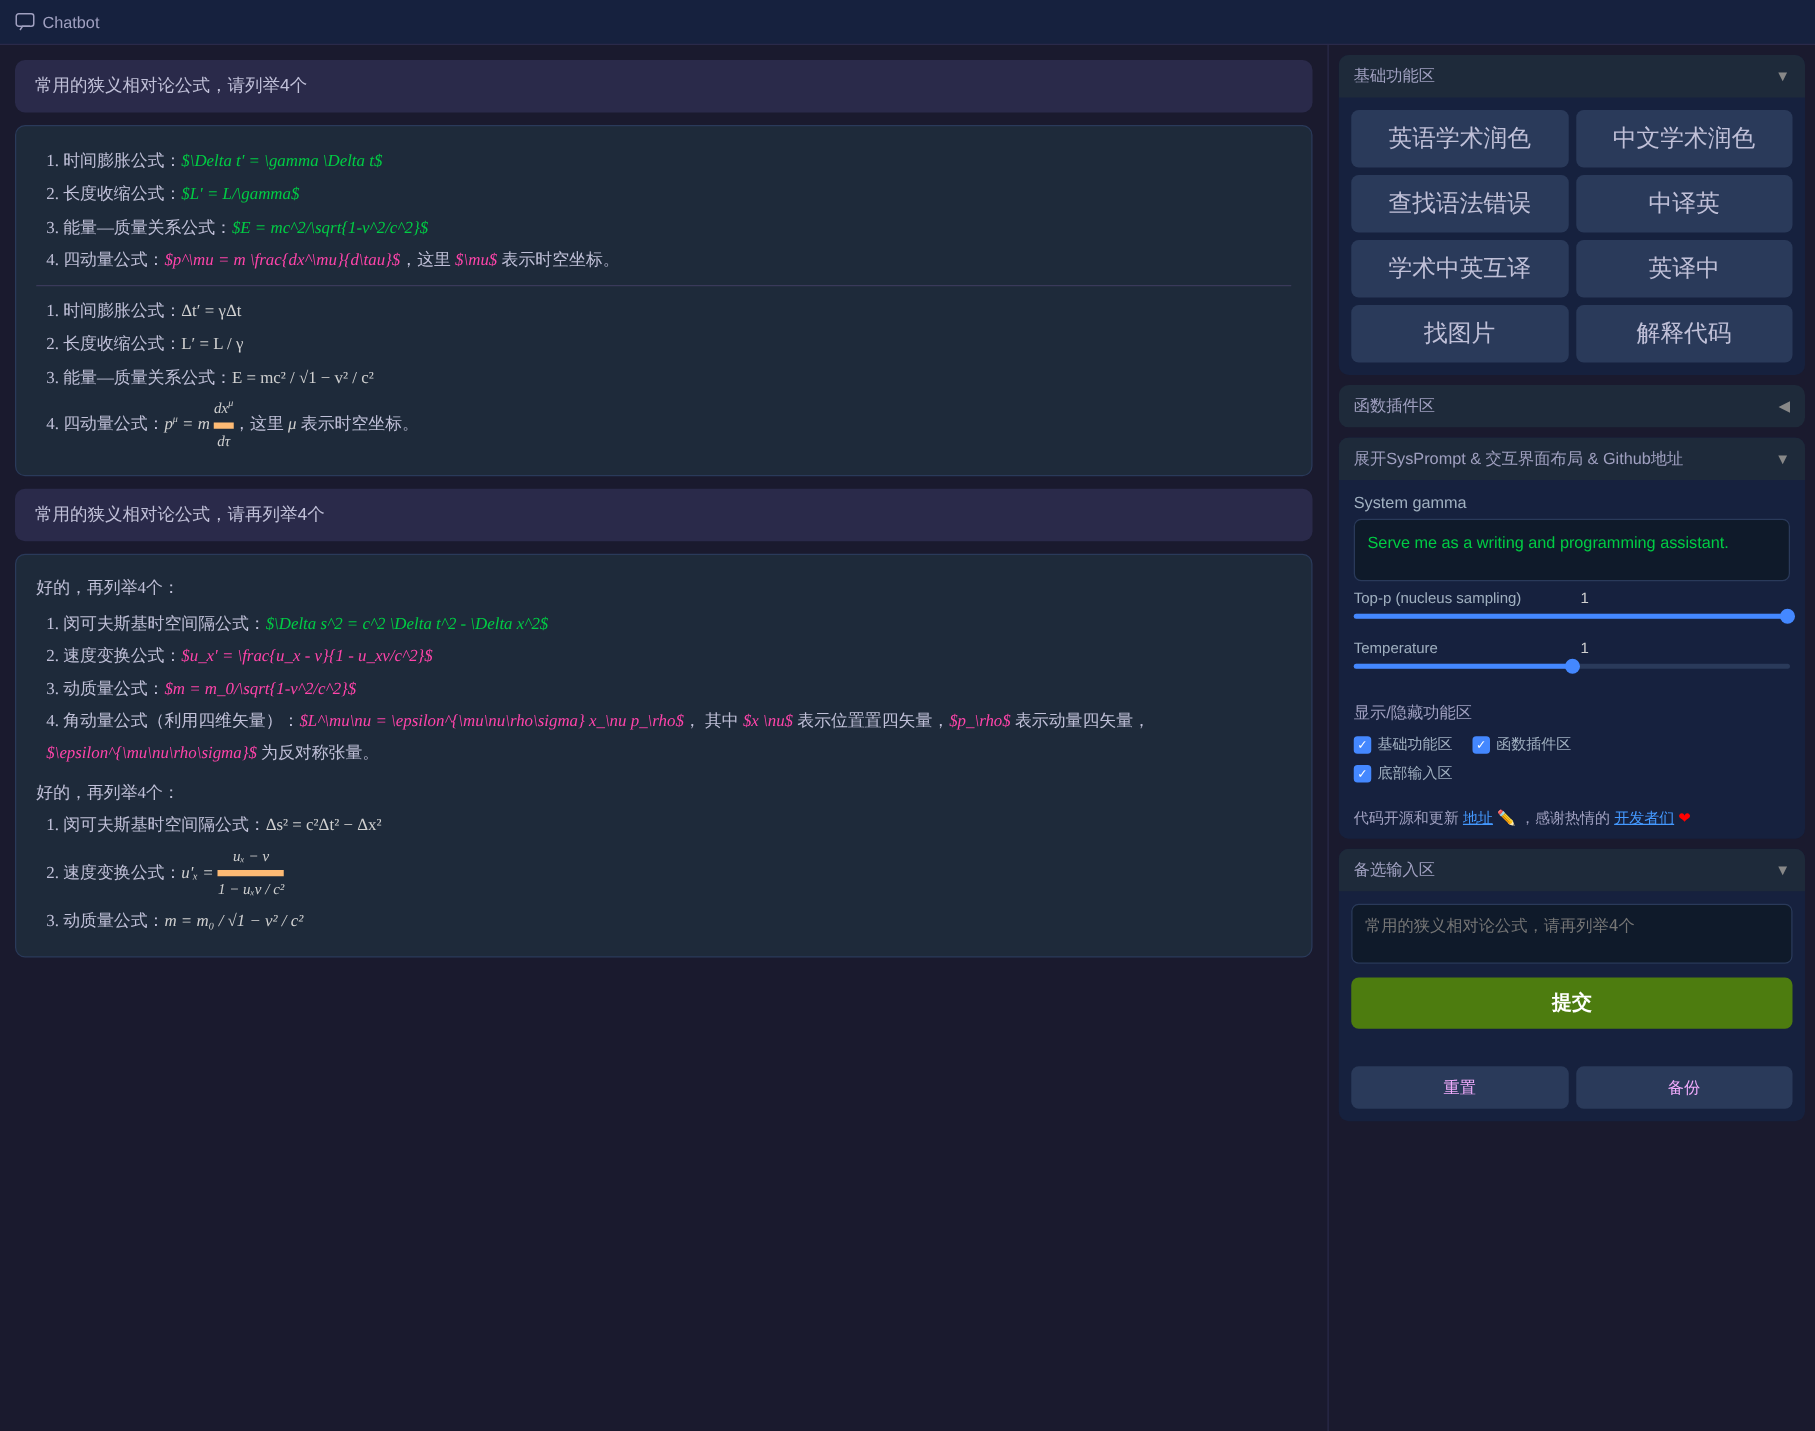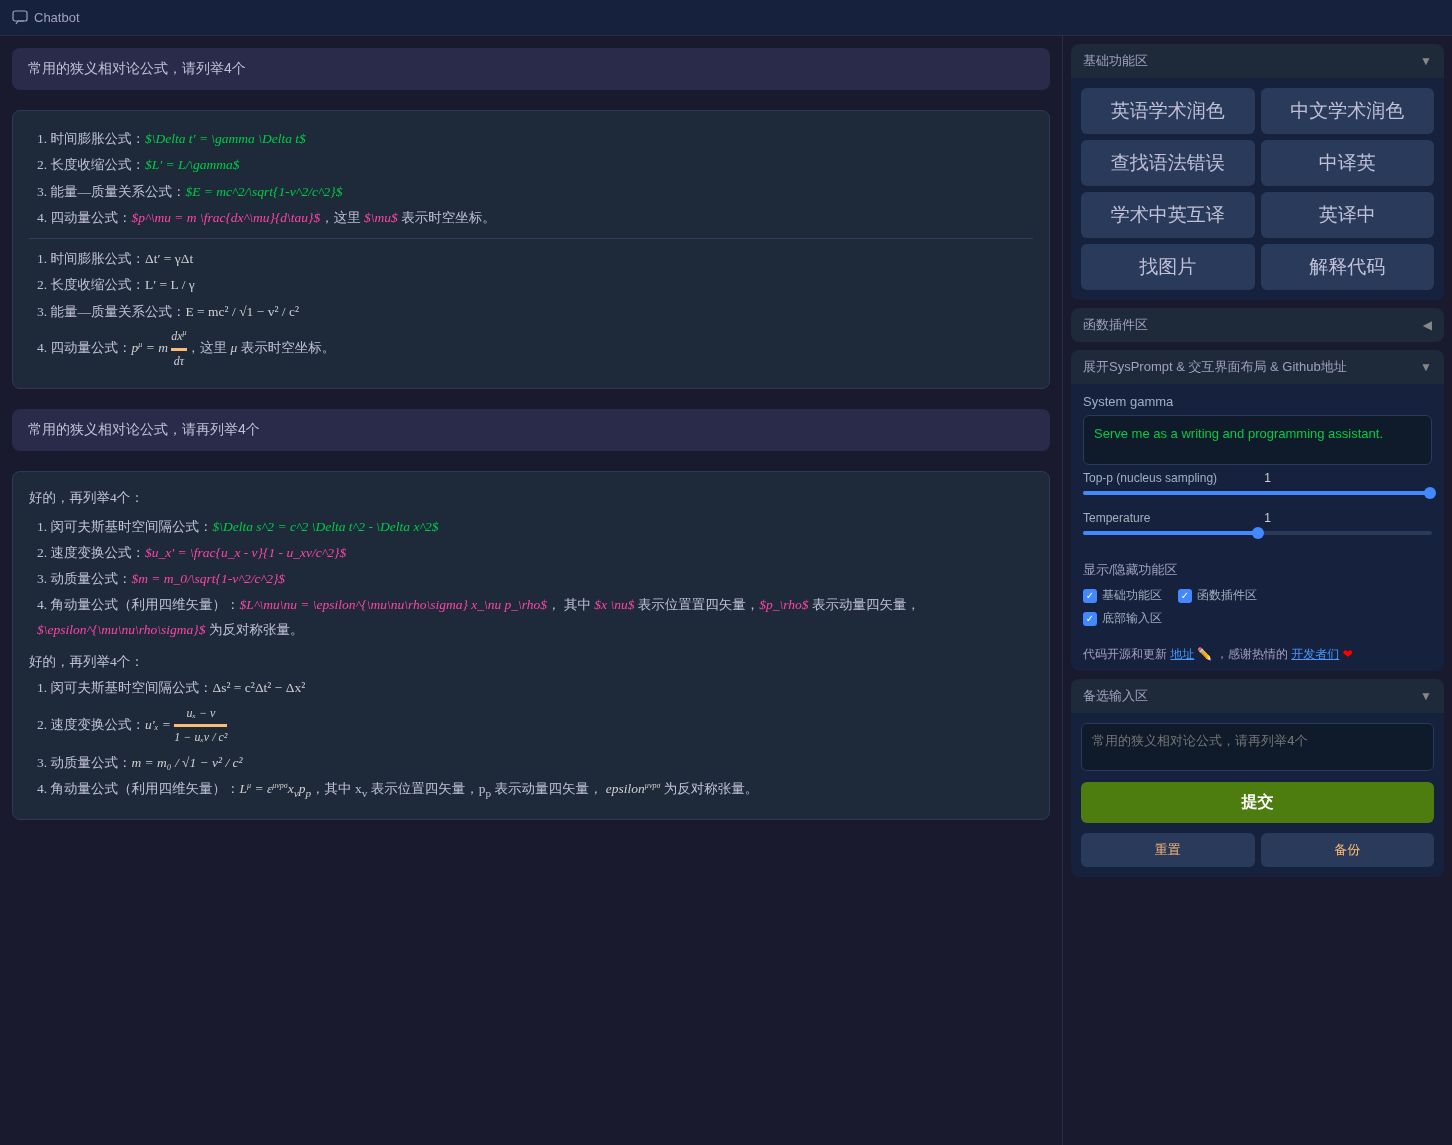--- a/index.html
+++ b/index.html
@@ -40,21 +40,21 @@
     }
 
     
     .chat-panel {
       flex: 1;
       display: flex;
       flex-direction: column;
       background: #1a1a2e;
       overflow-y: auto;
       padding: 12px;
-      gap: 20px;
+      gap: 10px;
     }
 
     
     .user-bubble {
       background: #2a2a4a;
       border-radius: 8px;
       padding: 12px 16px;
       color: #c0c0d8;
       font-size: 14px;
       max-width: 100%;
@@ -268,42 +268,43 @@
     .bottom-btns {
       display: grid;
       grid-template-columns: 1fr 1fr;
       gap: 6px;
       padding: 0 10px 10px;
     }
     .bottom-btn {
       background: #2a3a5a;
       border: none;
       border-radius: 6px;
-      color: #fdba74;
+      color: #f0abfc;
       padding: 8px;
       font-size: 13px;
       cursor: pointer;
+      margin-top: 20px;
     }
 
     
     .plugin-header {
       display: flex;
       justify-content: space-between;
       align-items: center;
       padding: 8px 12px;
       background: #1e2a3a;
       font-size: 13px;
       color: #a0a0c0;
       cursor: pointer;
     }
     .plugin-arrow { font-size: 12px; color: #888; }
 
     sup { font-size: 8px; vertical-align: super; }
     .math-frac { display: inline-block; text-align: center; vertical-align: middle; font-size: 12px; }
-    .math-frac .num { border-bottom: 3px solid #fdba74; display: block; }
+    .math-frac .num { border-bottom: 5px solid #fdba74; display: block; }
     .math-frac .den { display: block; }
   </style>
 </head>
 <body>
 
 <div class="topbar">
   <div class="topbar-title">
     <svg viewBox="0 0 16 16">
       <rect x="1" y="1" width="14" height="10" rx="2" fill="none" stroke="#a0a0c0" stroke-width="1.2"></rect>
       <path d="M4 14 l2 -3 h6" fill="none" stroke="#a0a0c0" stroke-width="1.2"></path>
@@ -370,24 +371,20 @@
       </div>
       <div style="margin-top:8px;">好的，再列举4个：</div>
       <div class="list-item">
         1. 闵可夫斯基时空间隔公式：<span class="formula-rendered">Δs² = c²Δt² − Δx²</span>
       </div>
       <div class="list-item">
         2. 速度变换公式：<span class="formula-italic">u'ₓ = <span class="math-frac"><span class="num">uₓ − v</span><span class="den">1 − uₓv / c²</span></span></span>
       </div>
       <div class="list-item">
         3. 动质量公式：<span class="formula-italic">m = m₀ / √1 − v² / c²</span>
-      </div>
-      <div class="list-item">
-        4. 角动量公式（利用四维矢量）：<span class="formula-italic">L<sup>μ</sup> = ε<sup>μνpσ</sup>x<sub>v</sub>p<sub>p</sub></span>，其中 x<sub>v</sub> 表示位置四矢量，p<sub>p</sub> 表示动量四矢量，
-        <span class="formula-italic">epsilon<sup>μνpσ</sup></span> 为反对称张量。
       </div>
     </div>
 
   </div>
 
   <div class="right-sidebar">
 
     <div class="section-card">
       <div class="section-header">
         <span>基础功能区</span>

